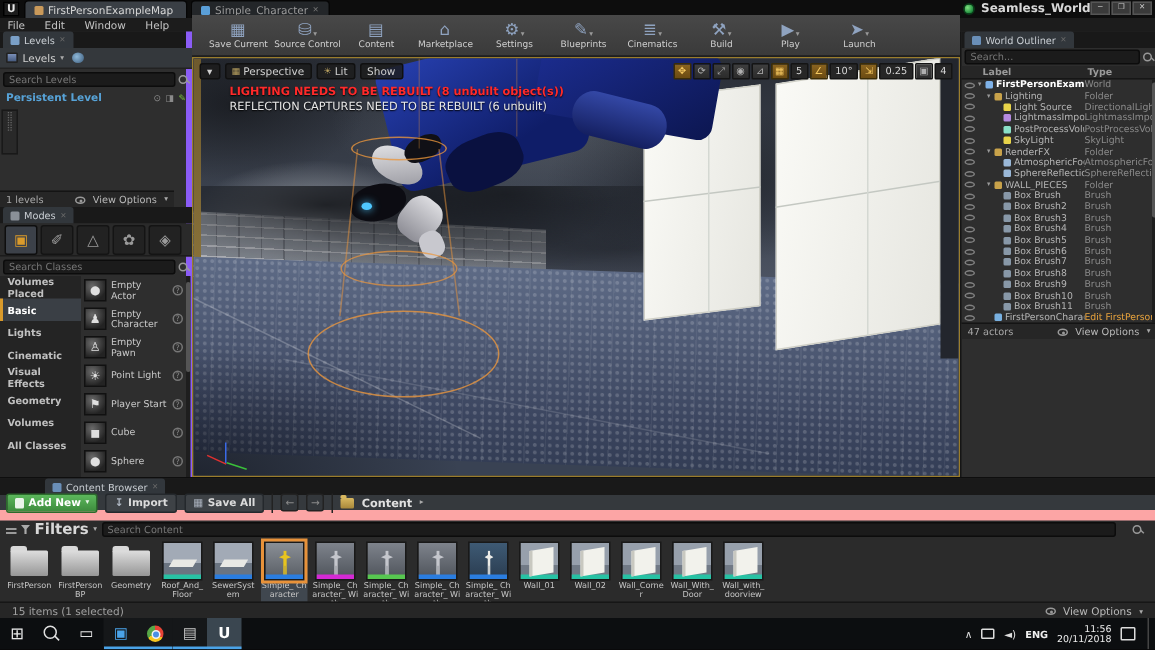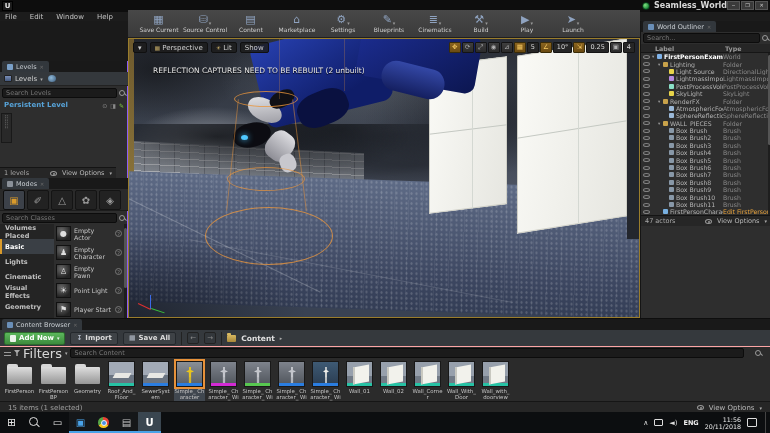--- a/index.html
+++ b/index.html
@@ -56,21 +56,21 @@
   .mag{width:7px;height:7px;position:relative;display:inline-block;}
   .mag::before{content:"";position:absolute;left:0;top:0;width:4px;height:4px;border:1px solid #999;border-radius:50%;}
   .mag::after{content:"";position:absolute;left:4.5px;top:4.5px;width:3px;height:1px;background:#999;transform:rotate(45deg);}
   .pfooter{background:#262626;border-top:1px solid #141414;display:flex;align-items:center;
     justify-content:space-between;padding:0 4px;font-size:6.5px;color:#a8a8a8;}
   .vo{display:flex;align-items:center;gap:5px;color:#b8b8b8;}
   .eye{width:7px;height:5px;border:1px solid #999;border-radius:50%;position:relative;display:inline-block;}
   .eye::after{content:"";position:absolute;left:2px;top:1px;width:2px;height:2px;background:#999;border-radius:50%;}
 
   
-  .left-panel{left:0;top:21px;width:128px;height:297px;border-right:1px solid #8b5cf6;margin-top:40px;}
+  .left-panel{left:0;top:21px;width:128px;height:297px;border-right:4px solid #8b5cf6;}
   .lvl-toolbar{left:0;top:11px;width:128px;height:14px;background:#34383c;display:flex;align-items:center;
     gap:3px;padding:0 4px;font-size:7px;color:#d0d0d0;border-bottom:1px solid #222;}
   .lvl-ico{width:8px;height:7px;background:linear-gradient(#7a8fb8,#44597e);border:1px solid #222;border-radius:1px;}
   .caret{font-size:5px;color:#aaa;}
   .lvl-world{width:8px;height:7px;background:radial-gradient(circle at 40% 40%,#8fb8d8,#3a5a7a);border-radius:50%;margin-left:2px;}
   .lvl-search{left:2px;top:27px;width:124px;}
   .lvl-row{left:0;top:39px;width:128px;height:10px;display:flex;align-items:center;gap:3px;padding:0 4px;}
   .lvl-row .nm{color:#57a3d8;font-weight:bold;font-size:7px;flex:1;}
   .lvl-row .ric{font-size:6px;color:#8a8a8a;}
   .lvl-row .ric.pen{color:#7ac043;}
@@ -167,39 +167,39 @@
   .wo-footer{left:0;top:194px;width:130px;height:11px;}
   .dtabs{left:0;top:205px;width:130px;}
   .dbody{left:0;top:216px;width:130px;height:81px;background:#2e2e2e;}
   .dempty{left:0;top:22px;width:130px;text-align:center;font-size:6.5px;color:#9a9a9a;}
   .di-info{width:7px;height:7px;border-radius:50%;background:#4a7ab0;color:#fff;font-size:5px;line-height:7px;
     text-align:center;font-weight:bold;display:inline-block;}
   .di-globe{width:7px;height:7px;border-radius:50%;background:radial-gradient(circle at 40% 35%,#9ac0e0,#3a5a80);display:inline-block;}
 
   
   .cbrowser{left:0;top:318px;width:770px;height:94px;background:#2b2b2b;border-top:1px solid #0e0e0e;}
-  .cb-toolbar{left:0;top:11px;width:770px;height:17px;background:#35393d;border-bottom:1px solid #fca5a5;
+  .cb-toolbar{left:0;top:11px;width:770px;height:17px;background:#35393d;border-bottom:7px solid #fca5a5;
     display:flex;align-items:center;gap:5px;padding-left:4px;}
   .addnew{height:13px;background:linear-gradient(#5cb85c,#3d8b3d);border:1px solid #2c6b2c;border-radius:2px;
     color:#fff;font-size:7px;font-weight:bold;display:flex;align-items:center;gap:3px;padding:0 5px;}
   .addnew .pg{width:6px;height:7px;background:#eaf4ea;border-radius:1px;}
   .cbtn{height:13px;background:#3e4246;border:1px solid #24282c;border-radius:2px;color:#dcdcdc;
     font-size:7px;font-weight:bold;display:flex;align-items:center;gap:3px;padding:0 5px;}
   .cbtn .gi{font-size:7px;color:#b0b8c4;}
   .cb-sep{width:1px;height:13px;background:#222;}
   .navarr{width:12px;height:12px;background:#33373b;border:1px solid #222;border-radius:2px;color:#8a8a8a;
     font-size:7px;line-height:10px;text-align:center;}
   .bc-folder{width:9px;height:7px;background:linear-gradient(#d8b860,#a8883a);border-radius:1px;position:relative;}
   .bc-folder::before{content:"";position:absolute;left:0;top:-2px;width:4px;height:2px;background:#d8b860;border-radius:1px 1px 0 0;}
   .bc-label{font-size:7.5px;font-weight:bold;color:#e0e0e0;}
   .cb-filter{left:0;top:28px;width:770px;height:12px;display:flex;align-items:center;gap:3px;padding-left:4px;}
   .fil-ico{width:7px;height:6px;background:
     repeating-linear-gradient(0deg,#9a9a9a 0 1px,transparent 1px 3px);}
   .funnel{width:6px;height:6px;background:#aaa;clip-path:polygon(0 0,100% 0,62% 45%,62% 100%,38% 100%,38% 45%);}
-  .fil-label{font-size:13px;color:#d8d8d8;font-weight:normal;}
+  .fil-label{font-size:10px;color:#d8d8d8;font-weight:bold;}
   .cb-search{flex:1;margin-right:8px;height:10px;}
   .agrid{left:4px;top:41px;display:flex;gap:3px;}
   .asset{width:31px;display:flex;flex-direction:column;align-items:center;border-radius:2px;padding:1px 0;}
   .asset[data-sel="true"]{background:#40474f;}
   .thumb{width:27px;height:26px;position:relative;border:1px solid #191919;overflow:hidden;flex:none;}
   .asset[data-sel="true"] .thumb{outline:2px solid #e8923a;}
   .abar{position:absolute;left:0;right:0;bottom:0;height:3px;}
   .asset[data-kind="folder"] .thumb{border:none;background:transparent;overflow:visible;}
   .asset[data-kind="folder"] .thumb::after{content:"";position:absolute;left:1px;top:6px;width:25px;height:17px;
     background:linear-gradient(#dedede,#969696);border-radius:1px;}
@@ -249,20 +249,34 @@
   .tr-notif{width:10px;height:9px;border:1px solid #ddd;border-radius:1px;}
   .tr-sliver{width:2px;height:21px;border-left:1px solid #444;margin-left:2px;}
 </style>
 </head>
 <body>
 
 <div id="app">
 
   <div class="abs titlebar">
     <div class="abs ue-logo">U</div>
+    <div class="abs wtabs">
+
+        <div class="wtab" data-active="true">
+          <span class="ticon" style="background: rgb(201, 153, 90);"></span>
+          <span>FirstPersonExampleMap</span>
+          <span class="tclose"></span>
+        </div>
+
+        <div class="wtab" data-active="false">
+          <span class="ticon" style="background: rgb(90, 159, 216);"></span>
+          <span>Simple_Character</span>
+          <span class="tclose">✕</span>
+        </div>
+      </div>
     <div class="abs proj">
       <span class="proj-ico"></span>
       <span class="proj-name">Seamless_Worlds</span>
     </div>
     <div class="abs wctrls">
 
         <div class="wctrl">─</div>
 
         <div class="wctrl">❐</div>
 
@@ -537,21 +551,22 @@
           <span>Perspective</span>
         </div>
         <div class="vpbtn">
           <span class="gi">☀</span>
           <span>Lit</span>
         </div>
         <div class="vpbtn">
           <span>Show</span>
         </div>
       </div>
-      <div class="abs vp-warn2">REFLECTION CAPTURES NEED TO BE REBUILT (2 unbuilt)</div>
+      <div class="abs vp-warn1">LIGHTING NEEDS TO BE REBUILT (8 unbuilt object(s))</div>
+      <div class="abs vp-warn2">REFLECTION CAPTURES NEED TO BE REBUILT (6 unbuilt)</div>
       <div class="abs vp-tt">
 
           <div class="ttb" data-on="true">✥</div>
 
           <div class="ttb">⟳</div>
 
           <div class="ttb">⤢</div>
 
           <div class="ttb">◉</div>
 
@@ -797,21 +812,21 @@
       <span>47 actors</span>
       <span class="vo">
         <span class="eye"></span>
         <span>View Options</span>
         <span class="caret">▾</span>
       </span>
     </div>
   </div>
 
   <div class="abs cbrowser">
-    <div class="abs ptabs" style="left:0;top:0;">
+    <div class="abs ptabs" style="left:0;top:0;padding-left:28px;">
       <div class="ptab" data-active="true">
         <span class="picon" style="background:#6a8fb8;"></span>
         <span>Content Browser</span>
         <span class="x">✕</span>
       </div>
     </div>
     <div class="abs cb-toolbar">
       <div class="addnew">
         <span class="pg"></span>
         <span>Add New</span>

